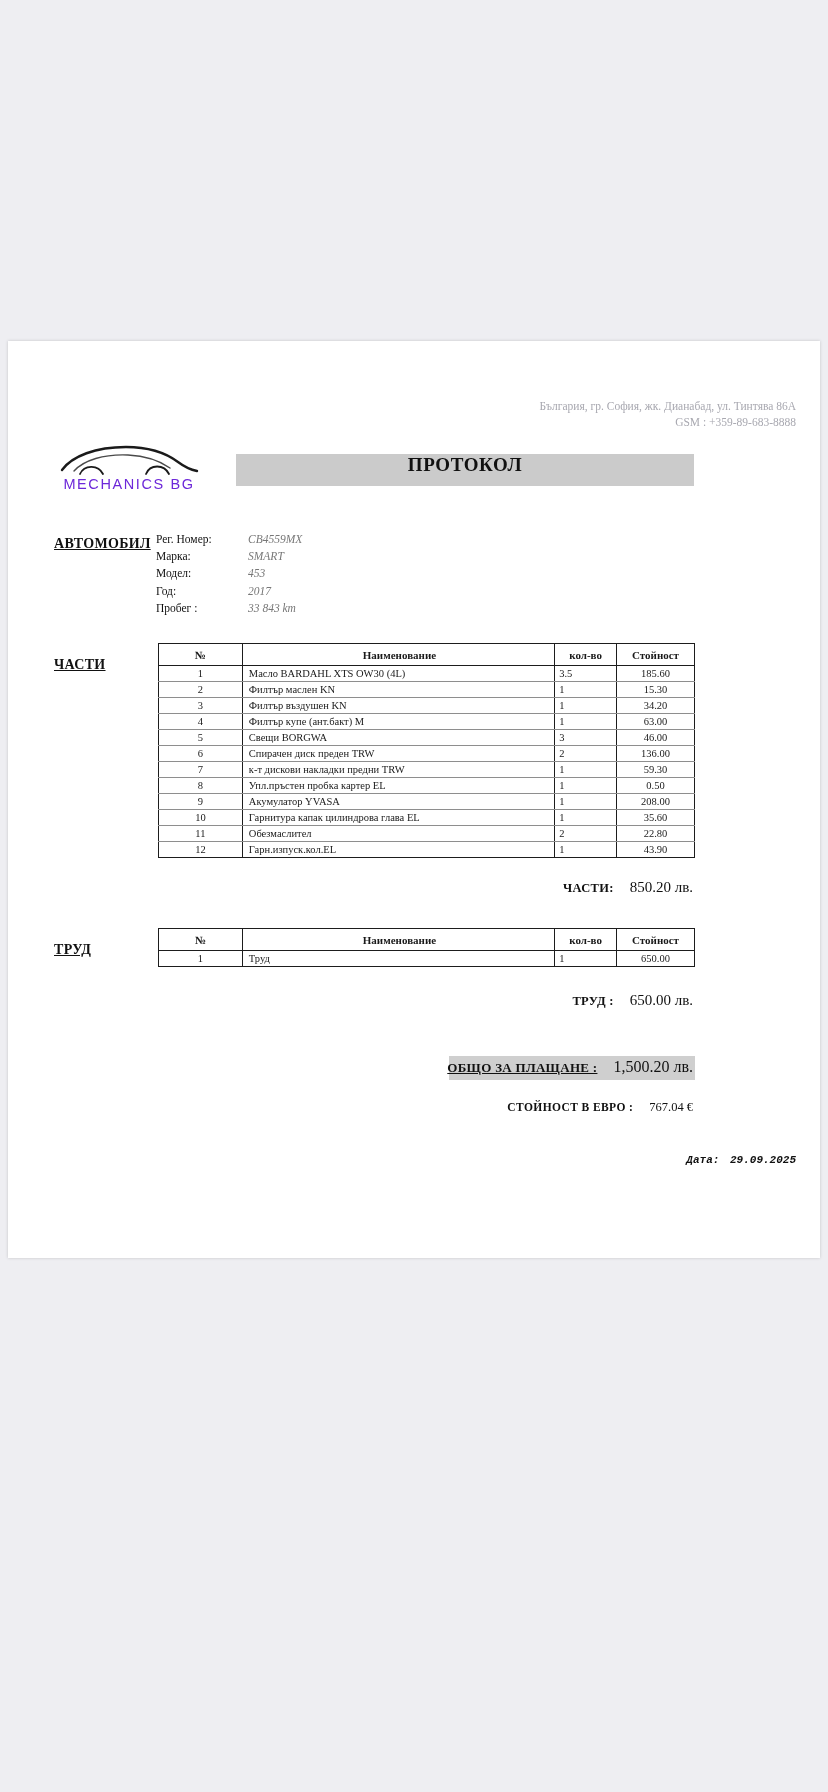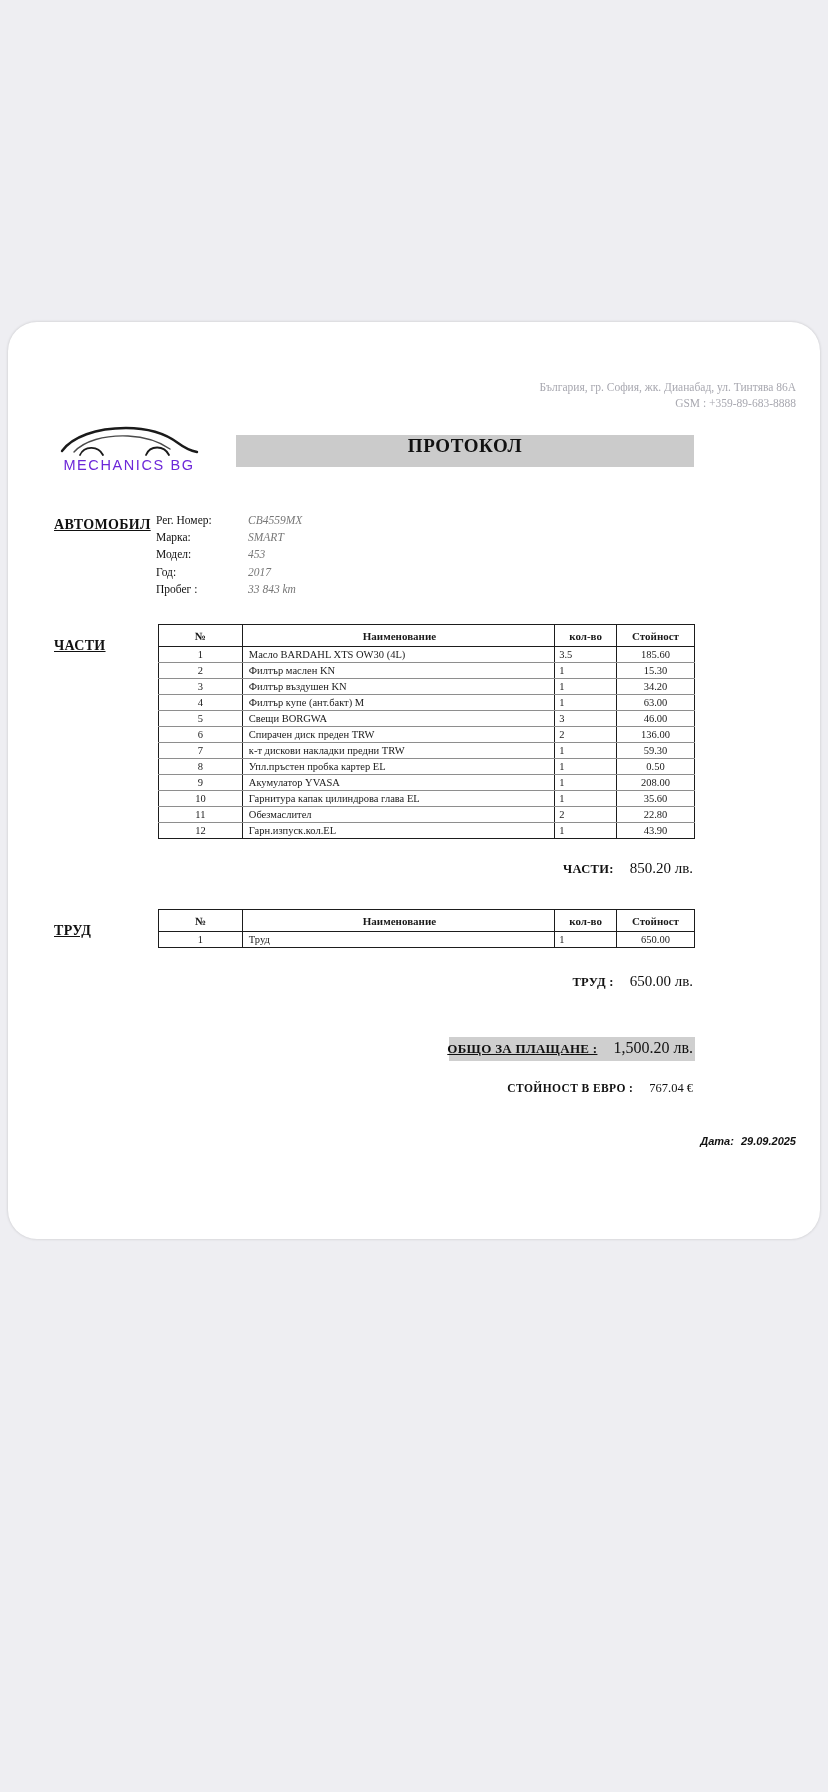--- a/index.html
+++ b/index.html
@@ -12,26 +12,25 @@
   }
   #page-shell {
     position: relative;
     width: 828px;
     height: 1792px;
     background: #eeeef2;
   }
   .page-sheet {
     position: absolute;
     left: 8px;
-    top: 322px;
+    top: 341px;
     width: 812px;
     height: 917px;
     background: #ffffff;
     box-shadow: 0 0 3px rgba(0,0,0,0.18);
-    border-radius: 29px;
   }
   .doc-inner {
     position: relative;
     width: 100%;
     height: 100%;
     padding: 0;
   }
 
   
   .contact-block {
@@ -197,21 +196,21 @@
   #total-grand .tl-value { font-size: 16px; }
 
   #total-euro { right: 127px; top: 756px; }
   #total-euro .tl-label { font-size: 11.5px; letter-spacing: 0.4px; }
   #total-euro .tl-value { font-size: 12.5px; }
 
   .date-line {
     position: absolute;
     right: 24px;
     top: 813px;
-    font-family: Liberation Sans, sans-serif;
+    font-family: Liberation Mono, monospace;
     font-weight: bold;
     font-style: italic;
     font-size: 11px;
     color: #111;
     white-space: nowrap;
   }
   .date-line .dl-value { margin-left: 4px; }
 </style>
 </head>
 <body>

